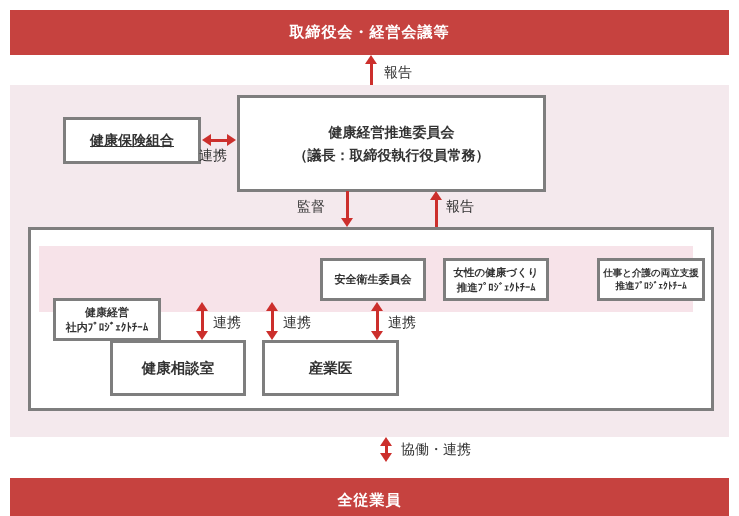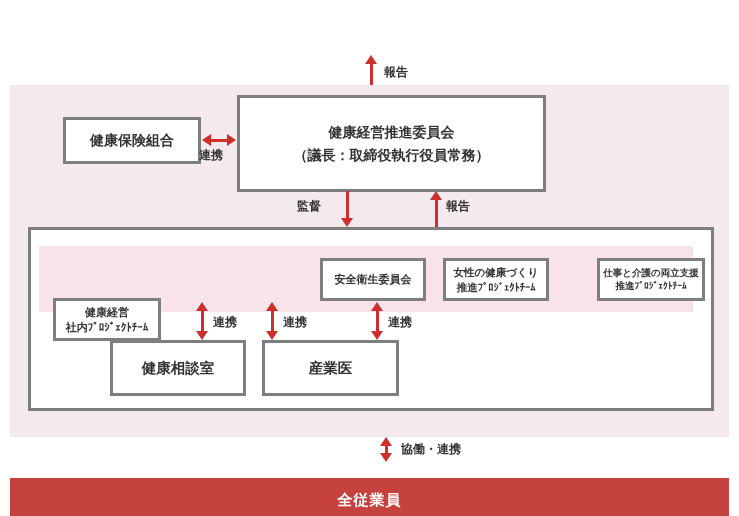--- a/index.html
+++ b/index.html
@@ -17,31 +17,31 @@
   .banner.bottom { top:478px; height:44px; }
   .pink-region { position:absolute; left:10px; top:85px; width:719px; height:352px; background:var(--pink,#f4e9ed); }
   .container-box { position:absolute; left:28px; top:227px; width:686px; height:184px; background:#fff; border:3px solid var(--border,#7e7e7e); box-sizing:border-box; }
   .band { position:absolute; left:39px; top:246px; width:654px; height:66px; background:var(--band,#f7e3e9); }
   .box {
     position:absolute; background:#fff; border:3px solid var(--border,#7e7e7e); box-sizing:border-box;
     display:flex; flex-direction:column; align-items:center; justify-content:center;
     text-align:center; font-weight:bold; color:var(--text,#333);
   }
   .box span { display:block; white-space:nowrap; }
-  .insurance { left:63px; top:117px; width:138px; height:47px; font-size:14px; }
+  .insurance { left:63px; top:117px; width:138px; height:47px; font-size:14px;text-decoration:underline; }
   .committee { left:237px; top:95px; width:309px; height:97px; font-size:14px; line-height:1.6; }
   .team { top:258px; height:43px; font-size:11px; line-height:1.35; }
   .team.t1 { left:53px;  width:108px;margin-top:40px; }
   .team.t2 { left:182px; width:107px; }
   .team.t3 { left:320px; width:106px; }
   .team.t4 { left:443px; width:106px; font-size:10.5px; }
   .team.t5 { left:572px; width:108px; font-size:9.5px;margin-left:25px; }
   .consult { left:110px; top:340px; width:136px; height:56px; font-size:14.5px; }
   .doctor  { left:262px; top:340px; width:137px; height:56px; font-size:14.5px; }
-  .lbl { position:absolute; font-weight:bold; font-size:12px; color:var(--text,#333); white-space:nowrap; }
+  .lbl { position:absolute; font-weight:normal; font-size:14px; color:var(--text,#333); white-space:nowrap; }
   
   .av { position:absolute; width:13px; }
   .av .ln { position:absolute; left:5px; width:3px; top:0; bottom:0; background:var(--arrow,#cc2f2c); }
   .av.hu .ln { top:8px; }
   .av.hd .ln { bottom:8px; }
   .av .tu { position:absolute; top:0; left:0; width:0; height:0;
     border-left:6.5px solid transparent; border-right:6.5px solid transparent; border-bottom:9px solid var(--arrow,#cc2f2c); }
   .av .td { position:absolute; bottom:0; left:0; width:0; height:0;
     border-left:6.5px solid transparent; border-right:6.5px solid transparent; border-top:9px solid var(--arrow,#cc2f2c); }
   
@@ -50,20 +50,23 @@
   .ah .tl { position:absolute; left:0; top:0; width:0; height:0;
     border-top:6.5px solid transparent; border-bottom:6.5px solid transparent; border-right:9px solid var(--arrow,#cc2f2c); }
   .ah .tr { position:absolute; right:0; top:0; width:0; height:0;
     border-top:6.5px solid transparent; border-bottom:6.5px solid transparent; border-left:9px solid var(--arrow,#cc2f2c); }
 </style>
 </head>
 <body>
 
 <div class="stage">
 
+  <div class="banner top">
+    <span>取締役会・経営会議等</span>
+  </div>
 
   <div class="av hu" style="left:365px; top:55px; height:40px;">
     <div class="tu"></div>
     <div class="ln"></div>
   </div>
   <span class="lbl" style="left:384px; top:64px;">報告</span>
 
   <div class="pink-region"></div>
 
   <div class="box insurance">

